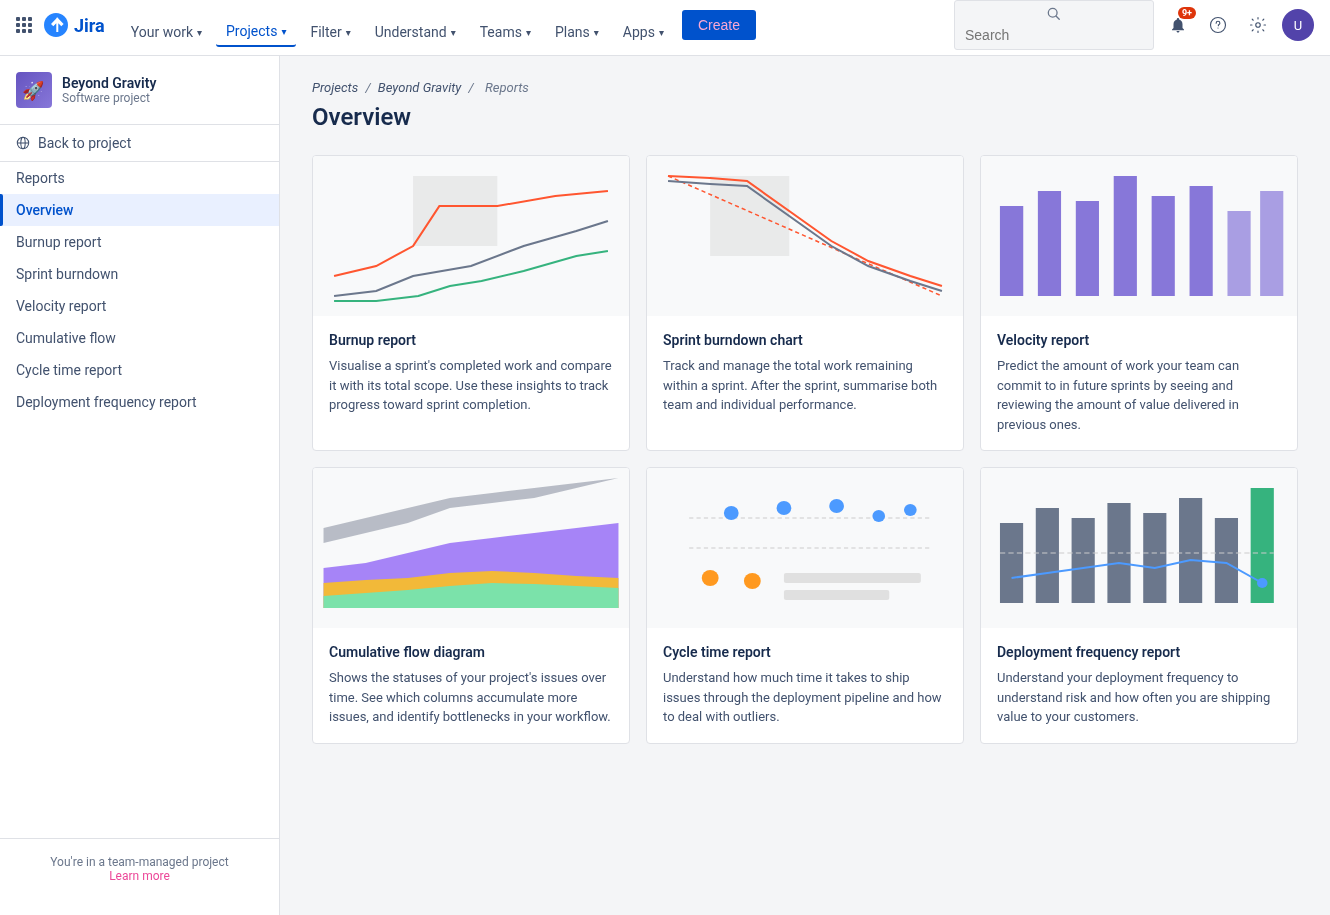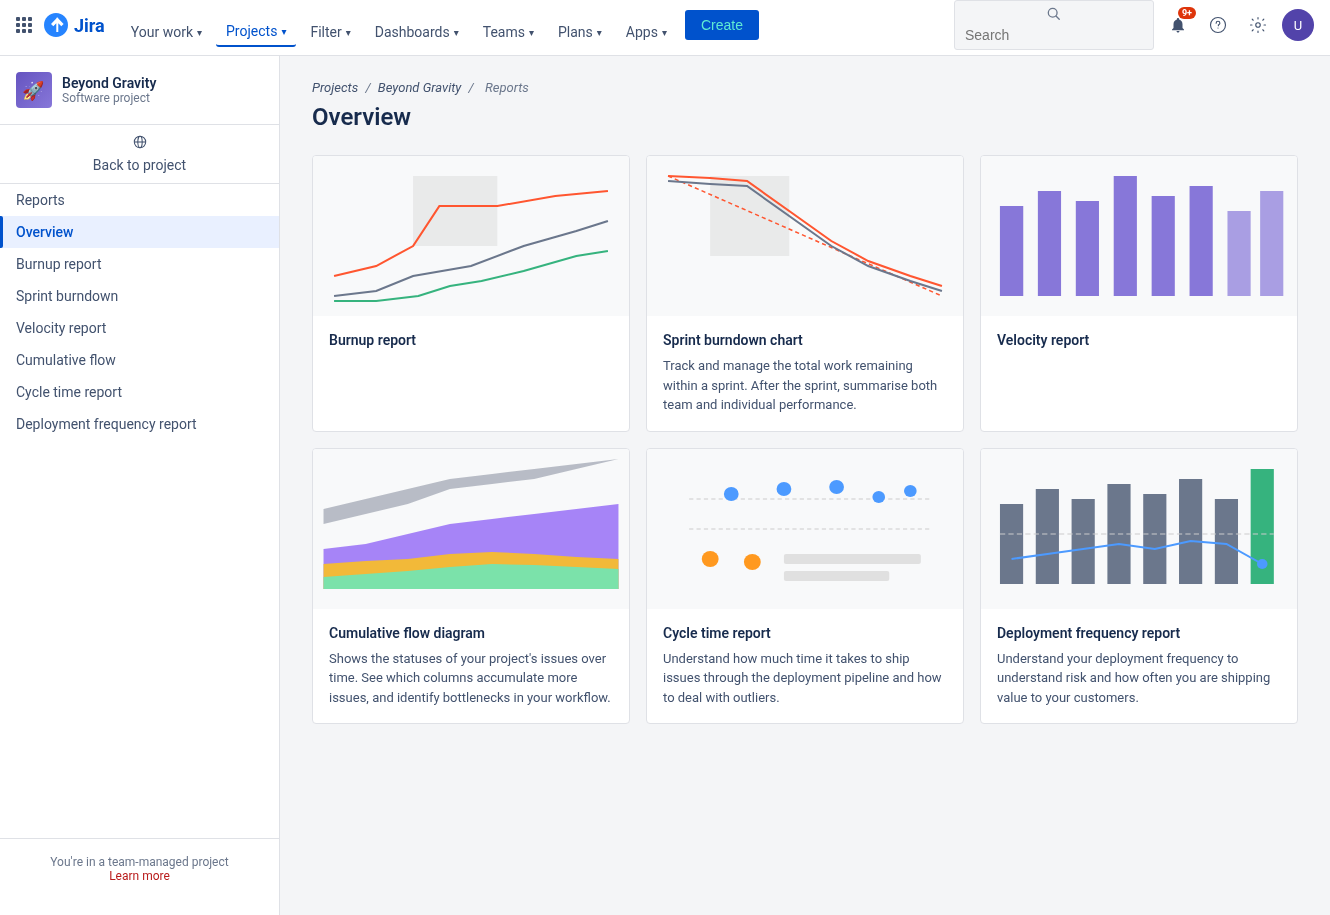--- a/index.html
+++ b/index.html
@@ -20,21 +20,21 @@
     .jira-logo-text { font-size: 18px; font-weight: 700; color: #0052cc; }
     .nav-items { display: flex; align-items: center; gap: 4px; margin-top: 14px; }
     .nav-item {
       padding: 6px 10px; border-radius: 3px; cursor: pointer;
       font-size: 14px; color: #42526e; display: flex; align-items: center; gap: 4px;
       white-space: nowrap;
     }
     .nav-item .chevron { font-size: 10px; }
     .nav-item.active { color: #0052cc; }
     .create-btn {
-      background: #0052cc; color: #5eead4; border: none; border-radius: 3px;
+      background: #0052cc; color: #f9a8d4; border: none; border-radius: 3px;
       padding: 7px 16px; font-size: 14px; font-weight: 500; cursor: pointer; margin-left: 8px;
     }
     .nav-right { margin-left: auto; display: flex; align-items: center; gap: 8px; }
     .search-box {
       display: flex; align-items: center; border: 1px solid #dfe1e6; border-radius: 3px;
       padding: 6px 10px; background: #f4f5f7; width: 200px; gap: 6px; flex-direction: column;
     }
     .search-box input { border: none; background: transparent; outline: none; font-size: 14px; color: #42526e; width: 100%; }
     .nav-icon-btn {
       width: 32px; height: 32px; border-radius: 50%; display: flex; align-items: center; justify-content: center;
@@ -62,38 +62,38 @@
     .project-avatar {
       width: 36px; height: 36px; border-radius: 4px;
       background: linear-gradient(135deg, #6554c0, #8777d9);
       display: flex; align-items: center; justify-content: center; font-size: 18px;
     }
     .project-info { display: flex; flex-direction: column; }
     .project-name { font-weight: 600; font-size: 14px; color: #172b4d; }
     .project-type { font-size: 12px; color: #6b778c; }
     .sidebar-back {
       display: flex; align-items: center; gap: 8px; padding: 10px 16px;
-      cursor: pointer; color: #42526e; font-size: 14px; border-bottom: 1px solid #dfe1e6; flex-direction: column;
+      cursor: pointer; color: #42526e; font-size: 14px; border-bottom: 1px solid #dfe1e6;
     }
     .sidebar-item {
       padding: 8px 16px; cursor: pointer; font-size: 14px; color: #42526e;
       display: flex; align-items: center; position: relative;
     }
     .sidebar-item.active {
       background: #e9f0ff; color: #0052cc; font-weight: 500;
     }
     .sidebar-item.active::before {
       content: ''; position: absolute; left: 0; top: 0; bottom: 0;
       width: 3px; background: #0052cc; border-radius: 0 2px 2px 0;
     }
     .sidebar-footer {
       margin-top: auto; padding: 16px; text-align: center;
       font-size: 12px; color: #6b778c; border-top: 1px solid #dfe1e6;
     }
-    .sidebar-footer a { color: #b91c1c; text-decoration: none; }
+    .sidebar-footer a { color: #ec4899; text-decoration: none; }
 
     
     .main { flex: 1; overflow-y: auto; padding: 24px 32px; }
     .breadcrumb { font-size: 13px; color: #6b778c; margin-bottom: 8px; font-style: italic; }
     .breadcrumb a { color: #42526e; text-decoration: none; }
     .breadcrumb span { margin: 0 4px; }
     .page-title { font-size: 24px; font-weight: 600; color: #172b4d; margin-bottom: 24px; }
 
     
     .cards-grid {
@@ -148,21 +148,21 @@
       </div>
       <div class="nav-item active" style="border-bottom: 2px solid #0052cc;">
         <span>Projects</span>
         <span class="chevron">▾</span>
       </div>
       <div class="nav-item">
         <span>Filter</span>
         <span class="chevron">▾</span>
       </div>
       <div class="nav-item">
-        <span>Dashboards</span>
+        <span>Understand</span>
         <span class="chevron">▾</span>
       </div>
       <div class="nav-item">
         <span>Teams</span>
         <span class="chevron">▾</span>
       </div>
       <div class="nav-item">
         <span>Plans</span>
         <span class="chevron">▾</span>
       </div>
@@ -272,20 +272,21 @@
 
             <polyline points="20,120 60,110 95,90 120,50 175,50 230,40 280,35" fill="none" stroke="#ff5630" stroke-width="2"></polyline>
 
             <polyline points="20,140 60,135 95,120 150,110 200,90 250,75 280,65" fill="none" stroke="#6b778c" stroke-width="2"></polyline>
 
             <polyline points="20,145 60,145 100,140 130,130 160,125 200,115 250,100 280,95" fill="none" stroke="#36b37e" stroke-width="2"></polyline>
           </svg>
         </div>
         <div class="card-body">
           <div class="card-title">Burnup report</div>
+          <div class="card-desc">Visualise a sprint's completed work and compare it with its total scope. Use these insights to track progress toward sprint completion.</div>
         </div>
       </div>
 
       <div class="report-card">
         <div class="card-chart">
           <svg width="100%" height="160" viewBox="0 0 300 160" preserveAspectRatio="none">
             <rect x="60" y="20" width="75" height="80" fill="#e0e0e0" opacity="0.6"></rect>
 
             <line x1="20" y1="20" x2="280" y2="140" stroke="#ff5630" stroke-width="1.5" stroke-dasharray="4,3"></line>
 
@@ -310,20 +311,21 @@
             <rect x="90" y="45" width="22" height="95" fill="#8777d9"></rect>
             <rect x="126" y="20" width="22" height="120" fill="#8777d9"></rect>
             <rect x="162" y="40" width="22" height="100" fill="#8777d9"></rect>
             <rect x="198" y="30" width="22" height="110" fill="#8777d9"></rect>
             <rect x="234" y="55" width="22" height="85" fill="#8777d9" opacity="0.7"></rect>
             <rect x="265" y="35" width="22" height="105" fill="#8777d9" opacity="0.7"></rect>
           </svg>
         </div>
         <div class="card-body">
           <div class="card-title">Velocity report</div>
+          <div class="card-desc">Predict the amount of work your team can commit to in future sprints by seeing and reviewing the amount of value delivered in previous ones.</div>
         </div>
       </div>
 
       <div class="report-card">
         <div class="card-chart">
           <svg width="100%" height="160" viewBox="0 0 300 160" preserveAspectRatio="none">
 
             <polygon points="10,140 10,60 50,50 90,40 130,30 170,25 210,20 250,15 290,10 290,10 250,20 210,30 170,35 130,40 90,55 50,65 10,75" fill="#9ca3af" opacity="0.7"></polygon>
 
             <polygon points="10,140 290,140 290,55 250,60 210,65 170,70 130,75 90,85 50,95 10,100" fill="#8b5cf6" opacity="0.75"></polygon>

